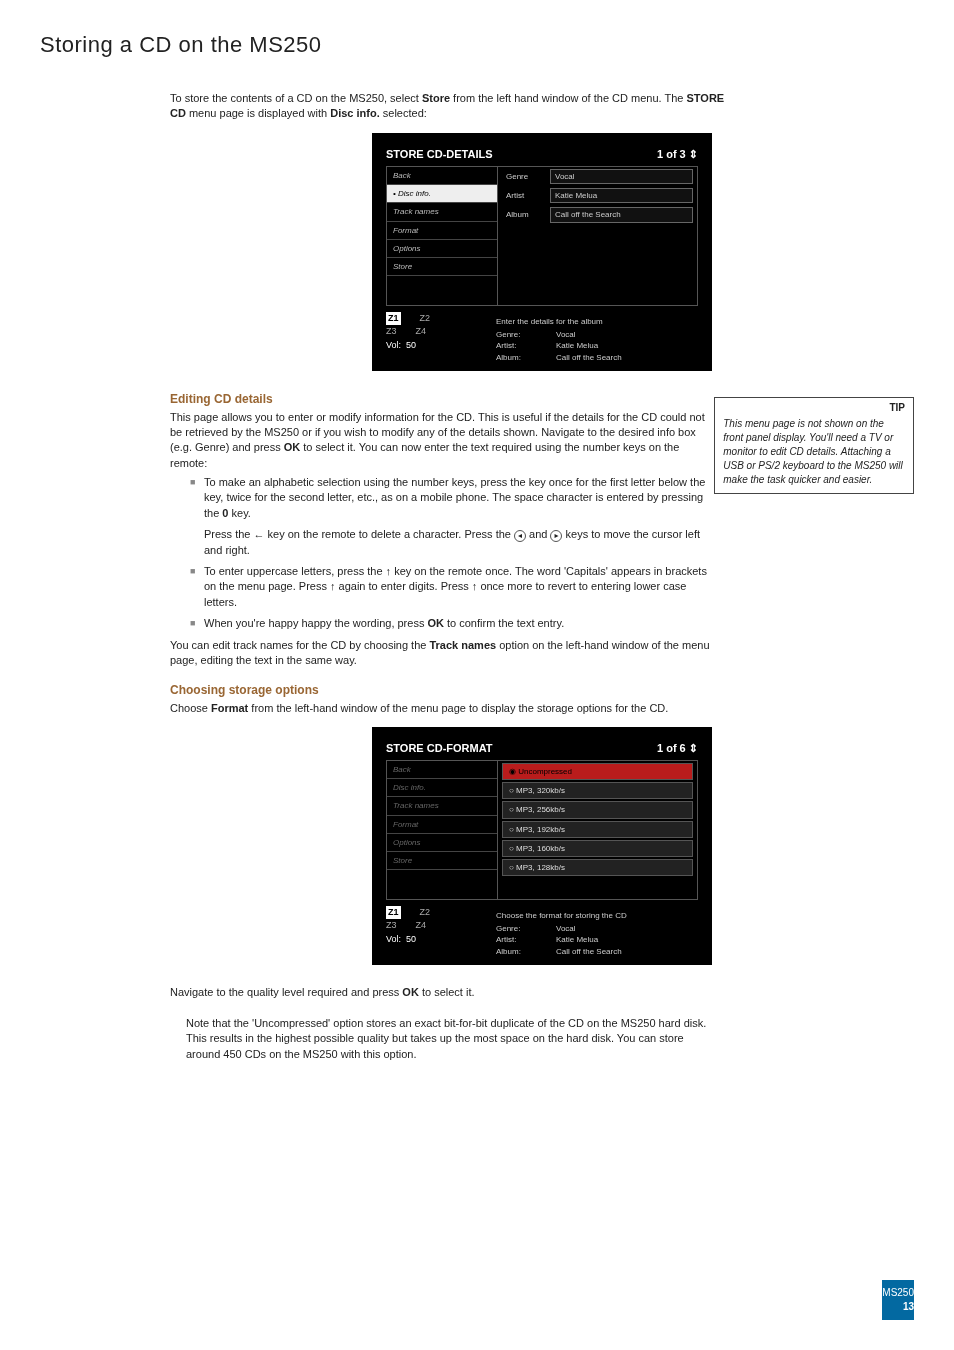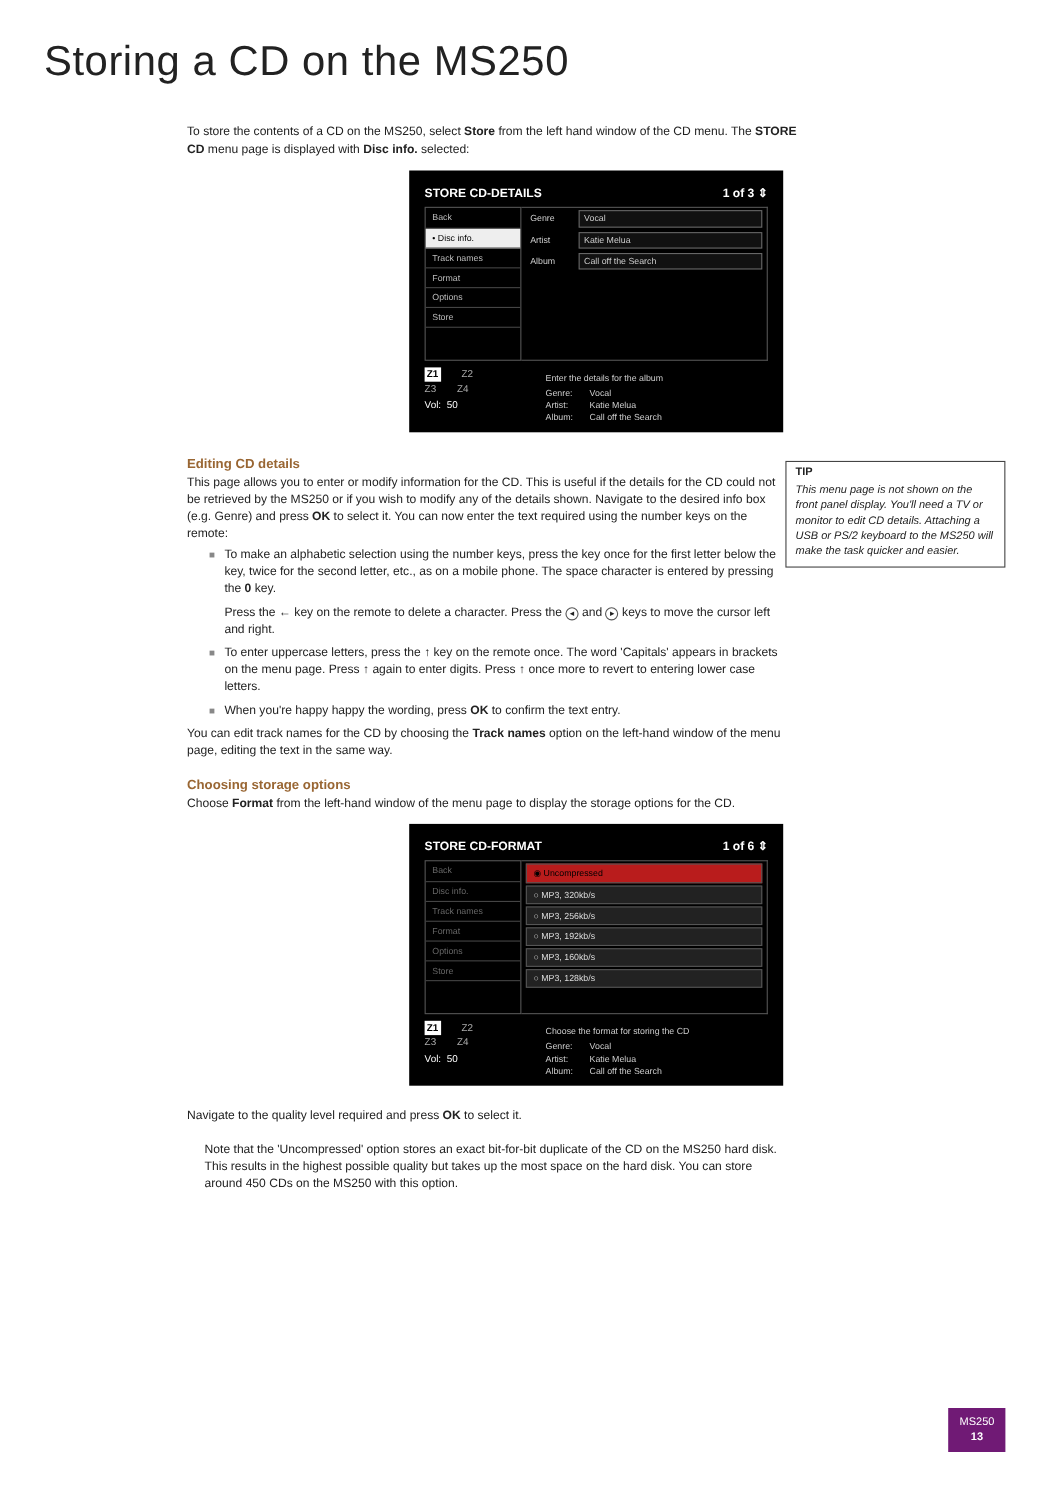--- a/index.html
+++ b/index.html
@@ -5,60 +5,60 @@
   * { box-sizing: border-box; }
   body {
     font-family: Verdana, Geneva, sans-serif;
     font-size: 11px;
     color: #222;
     margin: 0;
     padding: 30px 40px 40px 40px;
     width: 954px;
     line-height: 1.4;
   }
-  h1 { font-size: 38px; font-weight: normal; margin: 0 0 30px 0; letter-spacing: .5px; }
+  h1 { font-size: 22px; font-weight: normal; margin: 0 0 30px 0; letter-spacing: .5px; }
   h3 { font-size: 12px; margin: 0 0 2px 0; color: #996633; font-weight: bold; }
   .content { margin-left: 130px; }
   .main-col { width: 560px; }
   .with-tip { display: flex; align-items: flex-start; }
   .tip-box { border: 1px solid #444; padding: 3px 8px 6px 8px; width: 205px; font-style: italic; font-size: 10px; margin-top: 6px; }
-  .tip-box .tip-head { display:block; text-align:left; font-weight:bold; font-style:normal; font-size:10px; margin-bottom:2px; }
+  .tip-box .tip-head { display:block; text-align:right; font-weight:bold; font-style:normal; font-size:10px; margin-bottom:2px; }
   ul.sq { list-style:none; padding:0; margin:4px 0; }
   ul.sq > li { position:relative; padding-left:34px; margin-bottom:6px; }
   ul.sq > li::before { content:"■"; position:absolute; left:20px; top:1px; color:#888; font-size:9px; }
   .subpara { margin:6px 0 0 0; }
   b { font-weight:bold; }
 
   
   .device { width:340px; margin:10px auto 20px auto; background:#000; color:#ccc; padding:14px 14px 8px 14px; font-family:Verdana,Geneva,sans-serif; font-size:9px; }
   .device-title-row { display:flex; justify-content:space-between; font-weight:bold; color:#fff; font-size:11px; margin-bottom:4px; }
   .device-body { display:flex; min-height:140px; }
-  .device-left { width:88px; border:1px solid #555; padding:0; }
+  .device-left { width:112px; border:1px solid #555; padding:0;font-style:italic; }
   .device-left .item { padding:3px 6px; border-bottom:1px solid #444; font-size:8px; color:#bbb; }
   .device-left .item.sel { background:#eee; color:#000; }
   .device-left .item.dim { color:#666; }
   .device-right { flex:1; border:1px solid #555; border-left:none; position:relative; }
   .kv-row { display:flex; align-items:flex-start; padding:2px 4px; font-size:8px; gap:4px; }
   .kv-row .k { width:44px; color:#ccc; padding:2px 0 2px 4px; }
   .kv-row .v { flex:1; border:1px solid #666; padding:1px 4px; background:#111; color:#ccc; }
   .opt-row { padding:2px 6px; font-size:8px; background:#222; border:1px solid #555; margin:2px 4px; color:#ddd; }
   .opt-row.sel { background:#b91c1c; color:#000; }
   .help-line { font-size:8px; color:#ccc; padding:4px 0 2px 0; }
   .zones { display:flex; gap:19px; font-size:9px; color:#aaa; }
   .zones .on { background:#fff; color:#000; padding:0 2px; font-weight:bold; }
   .footer-meta { font-size:8px; color:#ccc; }
-  .footer-meta .mrow { display:flex; gap:0; }
+  .footer-meta .mrow { display:flex; gap:20px; }
   .footer-meta .mk { width:40px; }
   .vol { font-size:9px; color:#fff; margin-top:2px; }
   .device-bottom { display:flex; margin-top:6px; gap:10px; }
   .device-bottom-left { width:100px; }
   .device-bottom-right { flex:1; }
   .arrowbox { display:inline-block; width:12px; height:12px; border:1px solid #555; border-radius:50%; text-align:center; line-height:10px; font-size:8px; }
 
-  .page-badge { position:absolute; right:40px; bottom:30px; background:#701a75; color:#fff; font-size:10px; padding:6px 10px; text-align:center; }
+  .page-badge { position:absolute; right:40px; bottom:30px; background:#0369a1; color:#fff; font-size:10px; padding:6px 0; text-align:right; }
   .page-badge .pg { font-weight:bold; }
 </style>
 </head>
 <body>
 
 <h1>Storing a CD on the MS250</h1>
 
 <div class="content">
   <p class="main-col">
     <span>To store the contents of a CD on the MS250, select </span><b>Store</b><span> from the left hand window of the CD menu. The </span><b>STORE CD</b><span> menu page is displayed with </span><b>Disc info.</b><span> selected:</span>

